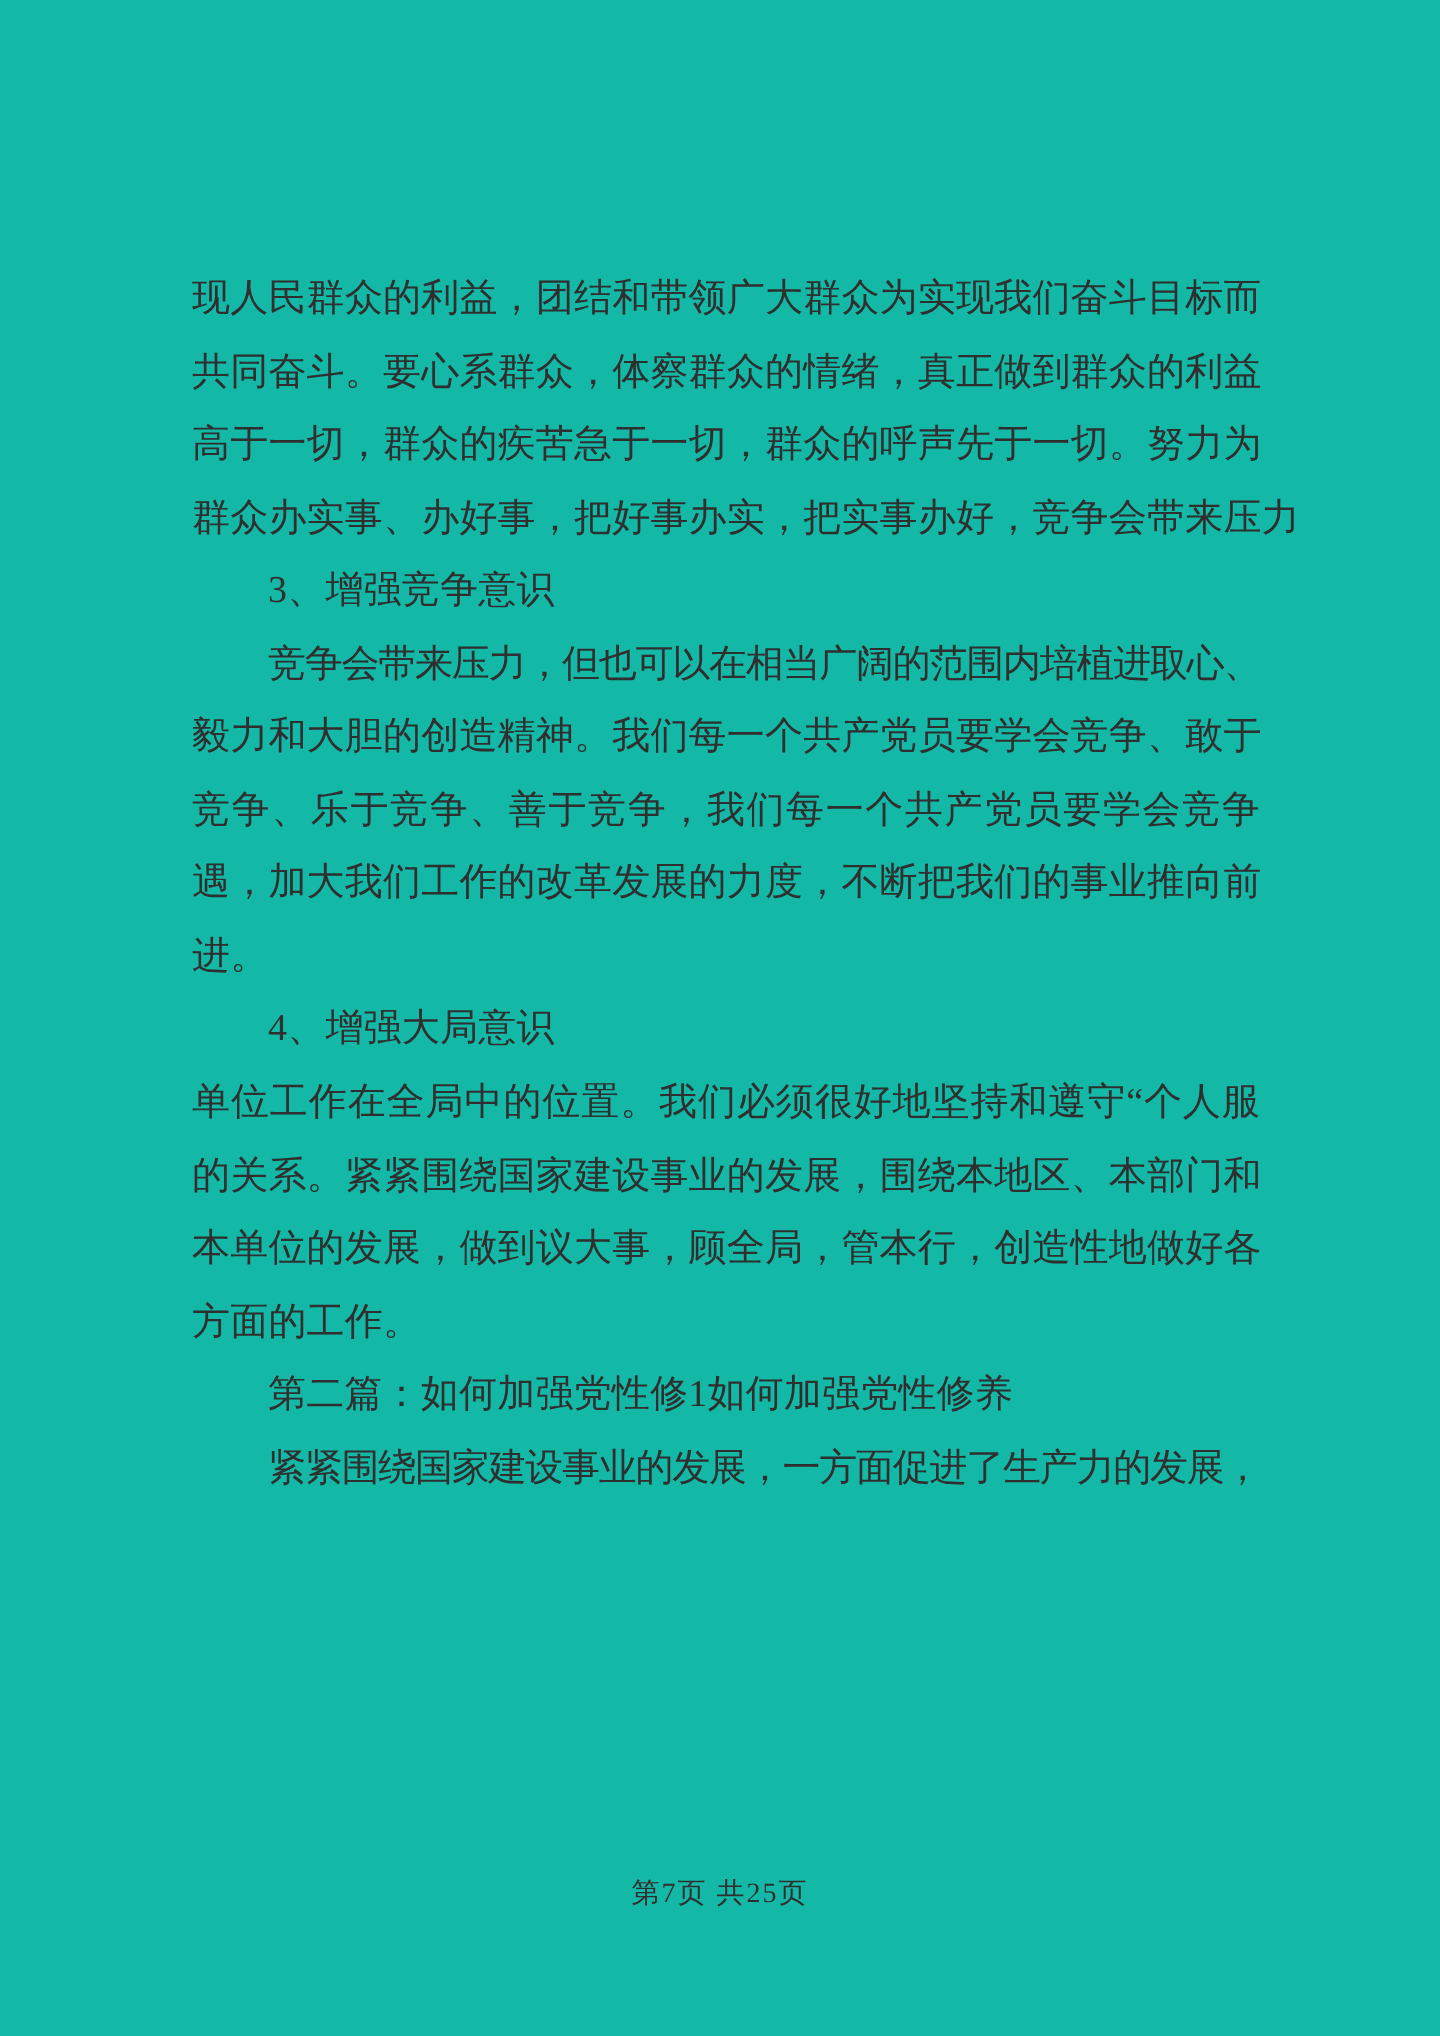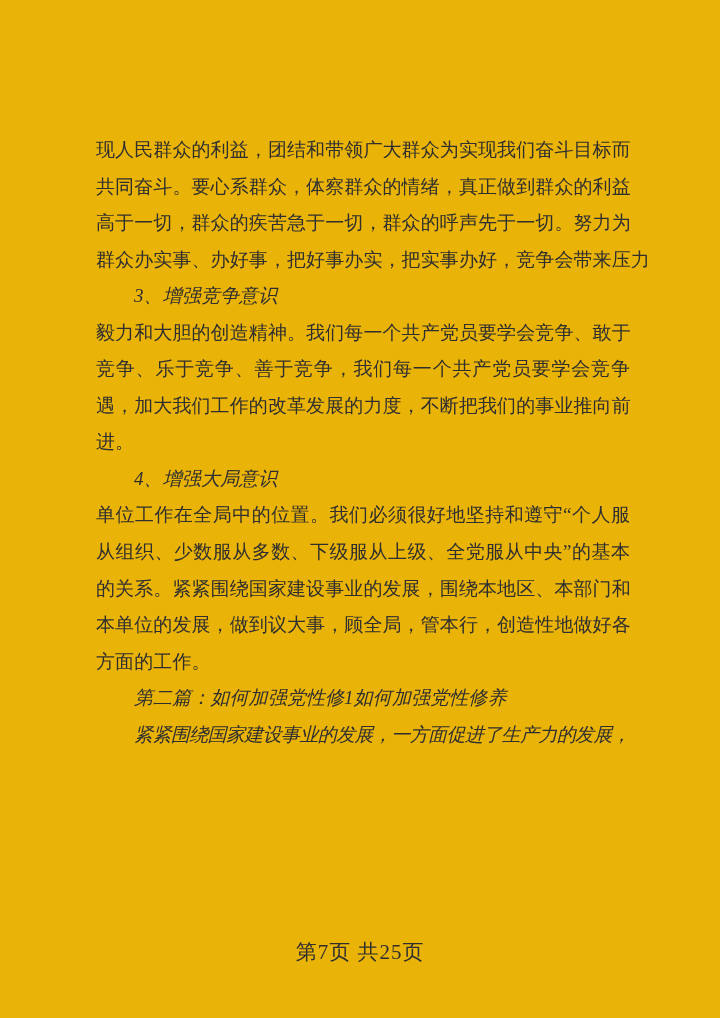--- a/index.html
+++ b/index.html
@@ -6,21 +6,21 @@
   html, body {
     width: 720px;
     height: 1018px;
     background: #ffffff;
     font-family: "Liberation Serif", "DejaVu Serif", serif;
   }
   .page {
     position: relative;
     width: 720px;
     height: 1018px;
-    background: #eab308;
+    background: #14b8a6;
     overflow: hidden;
   }
   .content {
     position: absolute;
     left: 96px;
     top: 132px;
     width: 534px;
     font-size: 19px;
     line-height: 36.55px;
     color: #2f2f2f;
@@ -34,29 +34,28 @@
   .fill {
     text-align: justify;
     text-align-last: justify;
   }
   
   .tight {
     letter-spacing: -0.75px;
   }
   .indent {
     text-indent: 38px;
-    font-style: italic;
   }
   .footer {
     position: absolute;
     left: 0;
     top: 938px;
     width: 720px;
     text-align: center;
-    font-size: 21px;
+    font-size: 14px;
     color: #2f2f2f;
     letter-spacing: 1px;
   }
 </style>
 </head>
 <body>
 
 <div class="page">
 
   <div class="content">
@@ -66,33 +65,33 @@
       <div class="line fill">共同奋斗。要心系群众，体察群众的情绪，真正做到群众的利益</div>
       <div class="line fill">高于一切，群众的疾苦急于一切，群众的呼声先于一切。努力为</div>
       <div class="line fill">群众办实事、办好事，把好事办实，把实事办好，竞争会带来压力</div>
     </div>
 
     <div>
       <div class="line indent">3、增强竞争意识</div>
     </div>
 
     <div>
+      <div class="line indent fill tight">竞争会带来压力，但也可以在相当广阔的范围内培植进取心、</div>
       <div class="line fill">毅力和大胆的创造精神。我们每一个共产党员要学会竞争、敢于</div>
       <div class="line fill">竞争、乐于竞争、善于竞争，我们每一个共产党员要学会竞争</div>
       <div class="line fill">遇，加大我们工作的改革发展的力度，不断把我们的事业推向前</div>
       <div class="line">进。</div>
     </div>
 
     <div>
       <div class="line indent">4、增强大局意识</div>
     </div>
 
     <div>
       <div class="line fill">单位工作在全局中的位置。我们必须很好地坚持和遵守“个人服</div>
-      <div class="line fill">从组织、少数服从多数、下级服从上级、全党服从中央”的基本</div>
       <div class="line fill">的关系。紧紧围绕国家建设事业的发展，围绕本地区、本部门和</div>
       <div class="line fill">本单位的发展，做到议大事，顾全局，管本行，创造性地做好各</div>
       <div class="line">方面的工作。</div>
     </div>
 
     <div>
       <div class="line indent">第二篇：如何加强党性修1如何加强党性修养</div>
     </div>
 
     <div>

